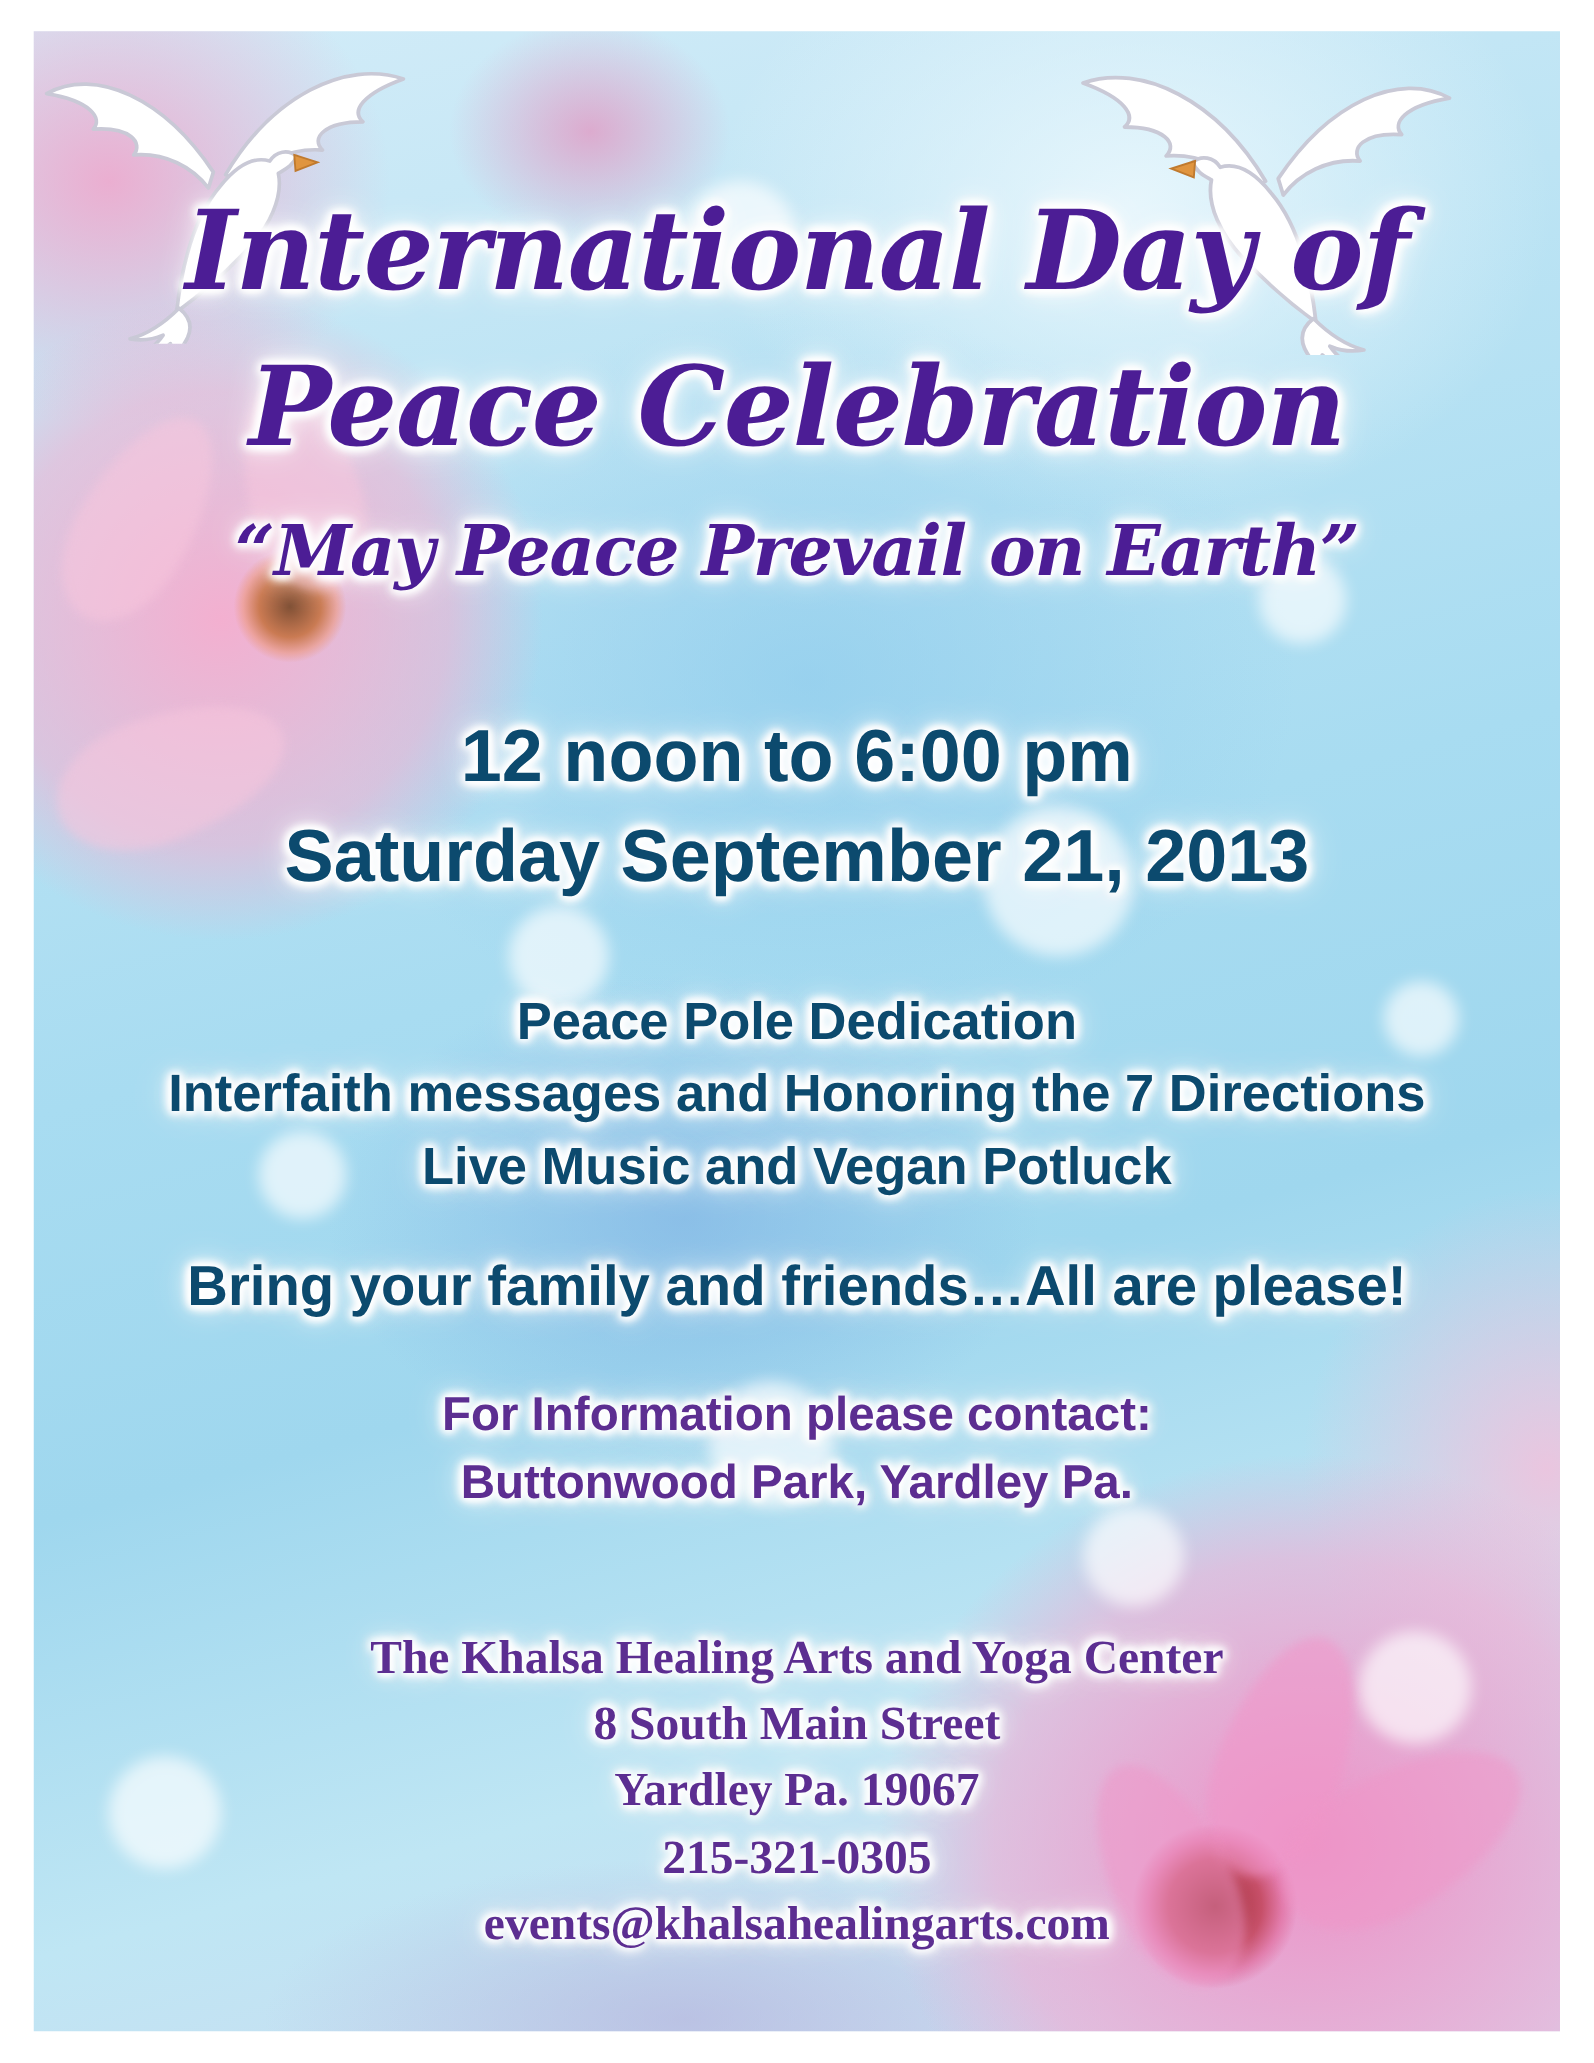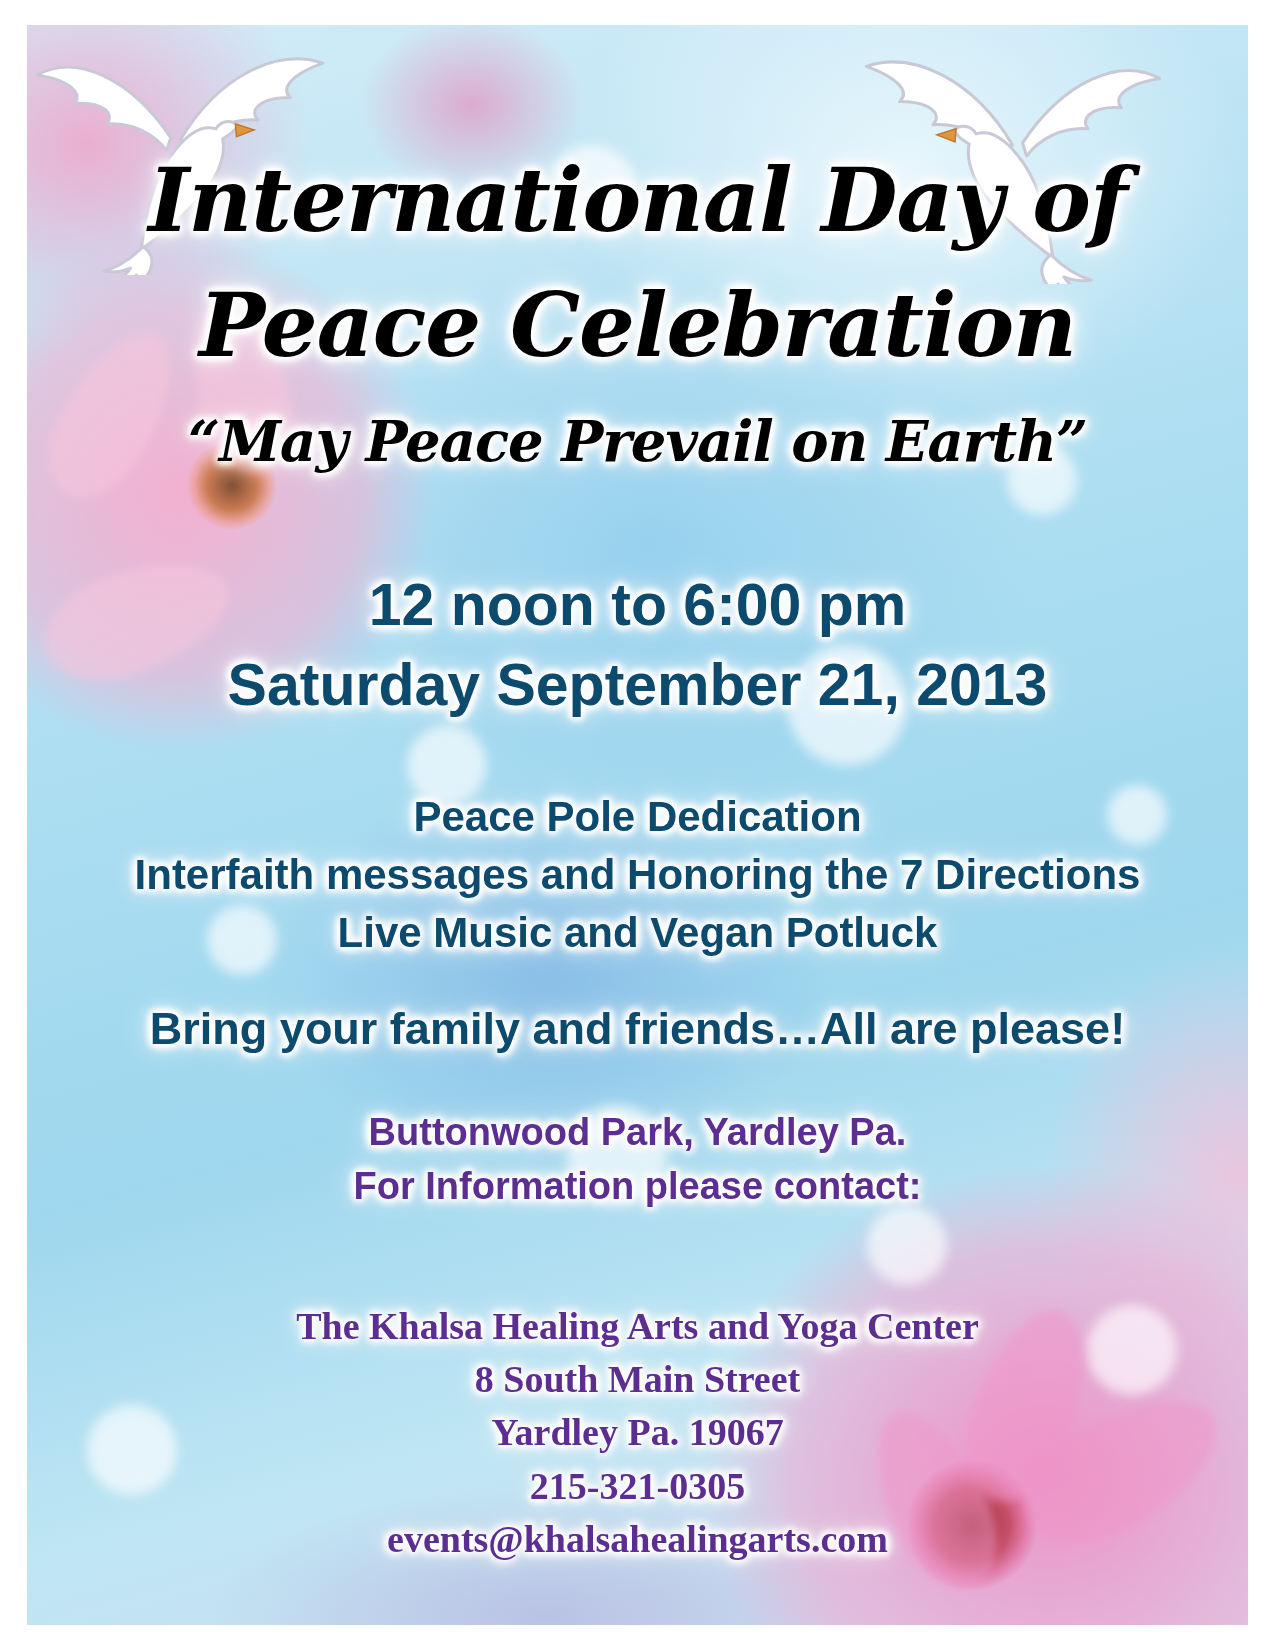--- a/index.html
+++ b/index.html
@@ -41,21 +41,21 @@
   }
   .bokeh{position:absolute;border-radius:50%;background:rgba(255,255,255,.65);filter:blur(6px);}
   .petal{position:absolute;border-radius:50% 50% 50% 50%/60% 60% 40% 40%;background:rgba(250,200,222,.5);filter:blur(4px);}
   .dove{position:absolute;}
   .content{position:absolute;inset:0;}
   .line{position:absolute;left:0;right:0;text-align:center;white-space:nowrap;}
   .halo{text-shadow:0 0 5px #fff,0 0 10px #fff,0 0 18px #fff,0 0 30px rgba(255,255,255,.95),2px 2px 8px #fff,-2px -2px 8px #fff,2px -2px 8px #fff,-2px 2px 8px #fff;}
   .script{
     font-family:"DejaVu Serif", serif;
     font-style:italic;font-weight:bold;
-    color:#000000;
+    color:#4c1d95;
     letter-spacing:-1px;
   }
   .title{top:138px;font-size:88px;line-height:1.42;}
   .subtitle{top:408px;font-size:56px;}
   .pink{color:#0c4a6e;font-weight:bold;}
   .purple{color:#5c2e91;font-weight:bold;}
   .timedate{top:566px;font-size:59px;line-height:1.35;}
   .activities{top:788px;font-size:42px;line-height:1.38;}
   .invite{top:1003px;font-size:45px;}
   .loc{top:1106px;font-size:38px;line-height:1.42;}
@@ -124,22 +124,22 @@
 
     <div class="line pink halo activities">
       <div>Peace Pole Dedication</div>
       <div>Interfaith messages and Honoring the 7 Directions</div>
       <div>Live Music and Vegan Potluck</div>
     </div>
 
     <div class="line pink halo invite">Bring your family and friends…All are please!</div>
 
     <div class="line purple halo loc">
+      <div>For Information please contact:</div>
       <div>Buttonwood Park, Yardley Pa.</div>
-      <div>For Information please contact:</div>
     </div>
 
     <div class="line purple halo contact">
       <div>The Khalsa Healing Arts and Yoga Center</div>
       <div>8 South Main Street</div>
       <div>Yardley Pa. 19067</div>
       <div>215-321-0305</div>
       <div>events@khalsahealingarts.com</div>
     </div>
 

